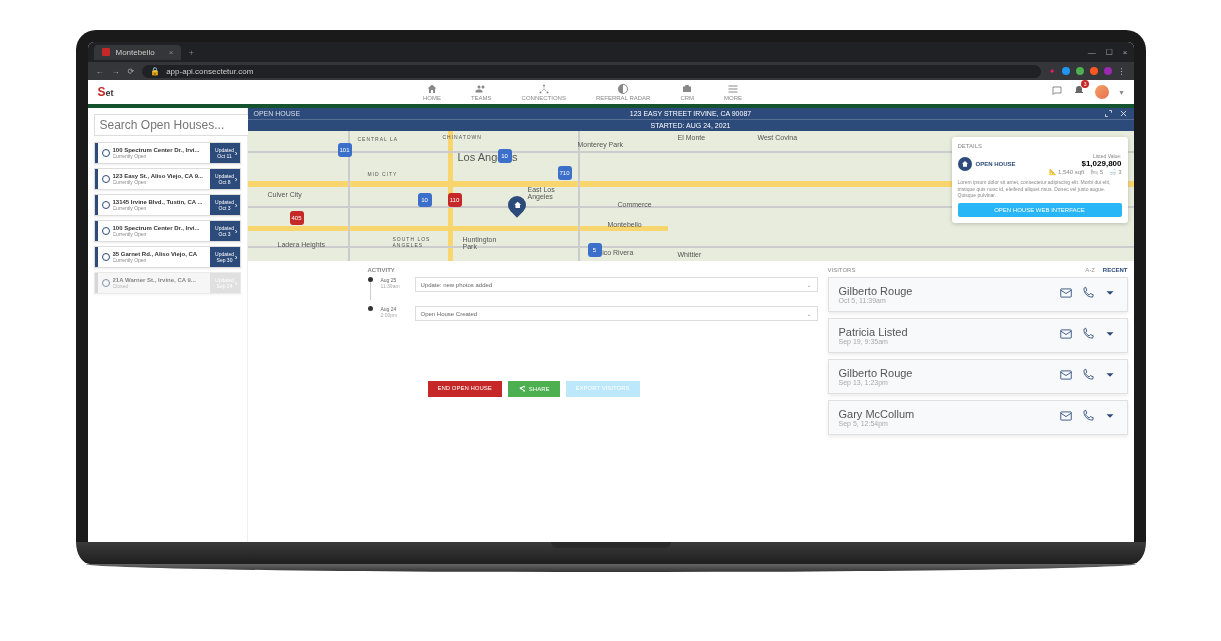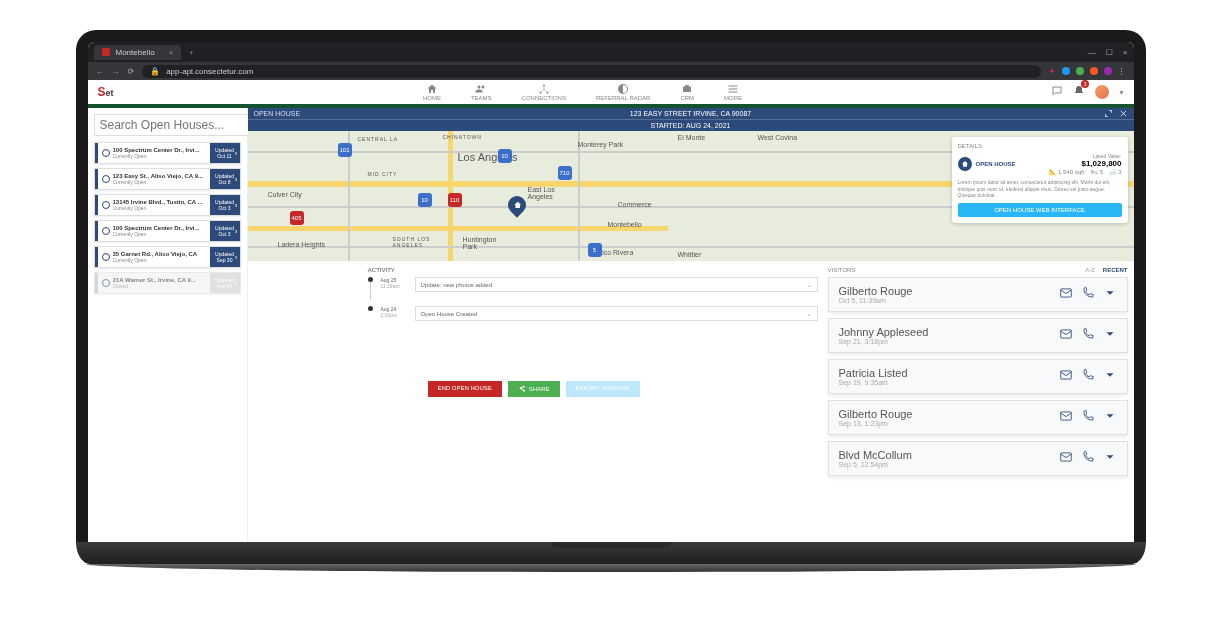--- a/index.html
+++ b/index.html
@@ -458,38 +458,20 @@
                       <span><svg viewBox="0 0 24 24">
                           <path d="M5 4c0 9 6 15 15 15l1-4-5-2-2 2c-3-1-5-3-6-6l2-2-2-5z"></path>
                         </svg></span>
                       <span><svg class="chev" viewBox="0 0 24 24">
                           <path d="M6 9l6 6 6-6z"></path>
                         </svg></span>
                     </div>
                   </div>
                   <div class="vcard">
                     <div class="vinfo">
-                      <div class="vname">Johnny Appleseed</div>
-                      <div class="vtime">Sep 21, 3:18pm</div>
-                    </div>
-                    <div class="vactions">
-                      <span><svg viewBox="0 0 24 24">
-                          <rect x="3" y="5" width="18" height="14" rx="1"></rect>
-                          <path d="M3 7l9 6 9-6"></path>
-                        </svg></span>
-                      <span><svg viewBox="0 0 24 24">
-                          <path d="M5 4c0 9 6 15 15 15l1-4-5-2-2 2c-3-1-5-3-6-6l2-2-2-5z"></path>
-                        </svg></span>
-                      <span><svg class="chev" viewBox="0 0 24 24">
-                          <path d="M6 9l6 6 6-6z"></path>
-                        </svg></span>
-                    </div>
-                  </div>
-                  <div class="vcard">
-                    <div class="vinfo">
                       <div class="vname">Patricia Listed</div>
                       <div class="vtime">Sep 19, 9:35am</div>
                     </div>
                     <div class="vactions">
                       <span><svg viewBox="0 0 24 24">
                           <rect x="3" y="5" width="18" height="14" rx="1"></rect>
                           <path d="M3 7l9 6 9-6"></path>
                         </svg></span>
                       <span><svg viewBox="0 0 24 24">
                           <path d="M5 4c0 9 6 15 15 15l1-4-5-2-2 2c-3-1-5-3-6-6l2-2-2-5z"></path>
@@ -512,21 +494,21 @@
                       <span><svg viewBox="0 0 24 24">
                           <path d="M5 4c0 9 6 15 15 15l1-4-5-2-2 2c-3-1-5-3-6-6l2-2-2-5z"></path>
                         </svg></span>
                       <span><svg class="chev" viewBox="0 0 24 24">
                           <path d="M6 9l6 6 6-6z"></path>
                         </svg></span>
                     </div>
                   </div>
                   <div class="vcard">
                     <div class="vinfo">
-                      <div class="vname">Blvd McCollum</div>
+                      <div class="vname">Gary McCollum</div>
                       <div class="vtime">Sep 5, 12:54pm</div>
                     </div>
                     <div class="vactions">
                       <span><svg viewBox="0 0 24 24">
                           <rect x="3" y="5" width="18" height="14" rx="1"></rect>
                           <path d="M3 7l9 6 9-6"></path>
                         </svg></span>
                       <span><svg viewBox="0 0 24 24">
                           <path d="M5 4c0 9 6 15 15 15l1-4-5-2-2 2c-3-1-5-3-6-6l2-2-2-5z"></path>
                         </svg></span>

